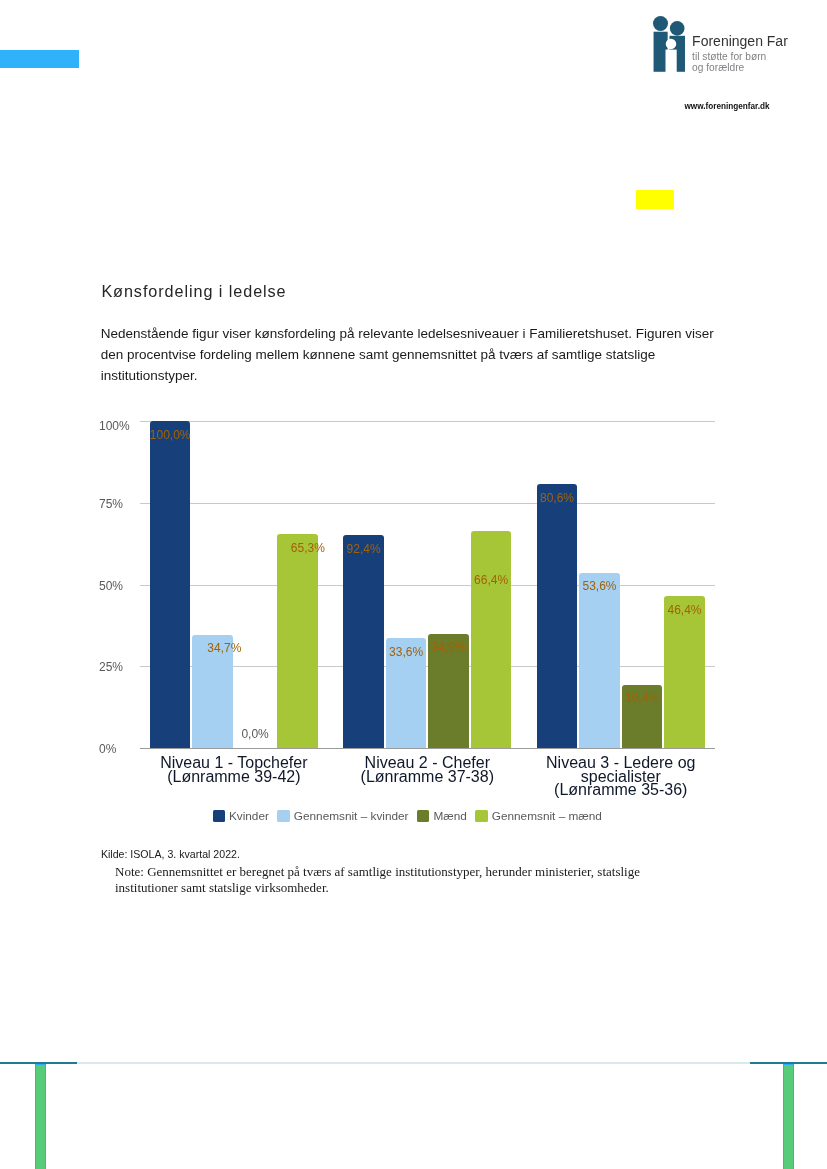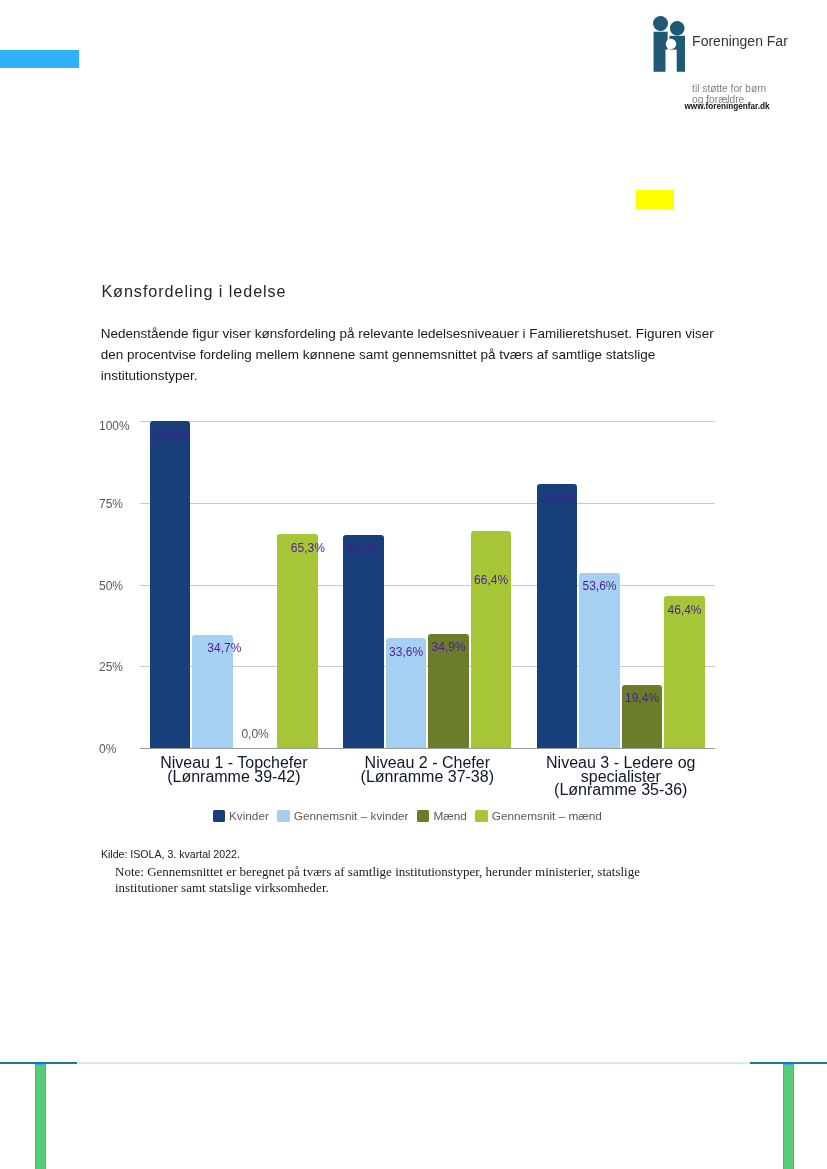--- a/index.html
+++ b/index.html
@@ -41,21 +41,21 @@
   .note{position:absolute;left:115px;top:864.1px;width:590px;font-size:13px;color:#1a1a1a;
     line-height:16.1px;font-family:Liberation Serif, serif;}
 
   
   .chart{position:absolute;left:0;top:0;width:827px;height:1169px;}
   .plot{position:absolute;left:140px;top:421px;width:574px;height:327px;}
   .gridline{position:absolute;left:0;width:574.9px;height:1px;background:#c9c9c9;}
   .ylab{position:absolute;right:0;font-size:12px;color:#595959;
     white-space:nowrap;line-height:1;}
   .bar{position:absolute;bottom:0;border-radius:3px 3px 0 0;}
-  .bar-label{position:absolute;font-size:12.0px;color:#4c1d95;white-space:nowrap;
+  .bar-label{position:absolute;font-size:12.0px;color:#a16207;white-space:nowrap;
     line-height:1;text-align:center;}
   .bar-label.outside{color:#595959;}
   .catlab{position:absolute;font-size:16px;color:#0f172a;text-align:center;
     line-height:13.55px;white-space:nowrap;}
   .legend{position:absolute;left:212.5px;top:809.3px;width:500px;text-align:left;
     font-size:0;white-space:nowrap;}
   .legend-item{display:inline-block;vertical-align:top;margin:0 4.25px 0 0;font-size:0;}
   .legend-item + .legend-item{margin-left:4.25px;}
   .legend-swatch{display:inline-block;width:12.3px;height:11.6px;vertical-align:top;
     border-radius:1.5px;margin-top:1.2px;}
@@ -80,21 +80,21 @@
         </mask>
       </defs>
       <g fill="#1f5975" mask="url(#lm)" style="fill: rgb(31, 89, 117);">
         <circle cx="7.5" cy="7.5" r="7.5"></circle>
         <circle cx="24.2" cy="12.4" r="7.3"></circle>
         <rect x="0.55" y="15.7" width="14.1" height="40.1"></rect>
         <rect x="16.5" y="19.8" width="15.5" height="36"></rect>
       </g>
     </svg>
     <div class="logo-name" style="color: rgb(51, 51, 51);">Foreningen Far</div>
-    <div class="logo-tag" style="color: rgb(128, 130, 133); margin-top: 32px;">
+    <div class="logo-tag" style="color: rgb(128, 130, 133);">
       <div>til støtte for børn</div>
       <div>og forældre</div>
     </div>
     <div class="logo-url">www.foreningenfar.dk</div>
   </div>
 
   <div class="heading">Kønsfordeling i ledelse</div>
   <div class="para">Nedenstående figur viser kønsfordeling på relevante ledelsesniveauer i Familieretshuset. Figuren viser den procentvise fordeling mellem kønnene samt gennemsnittet på tværs af samtlige statslige institutionstyper.</div>
   <div class="src">Kilde: ISOLA, 3. kvartal 2022.</div>
   <div class="note">Note: Gennemsnittet er beregnet på tværs af samtlige institutionstyper, herunder ministerier, statslige institutioner samt statslige virksomheder.</div>

